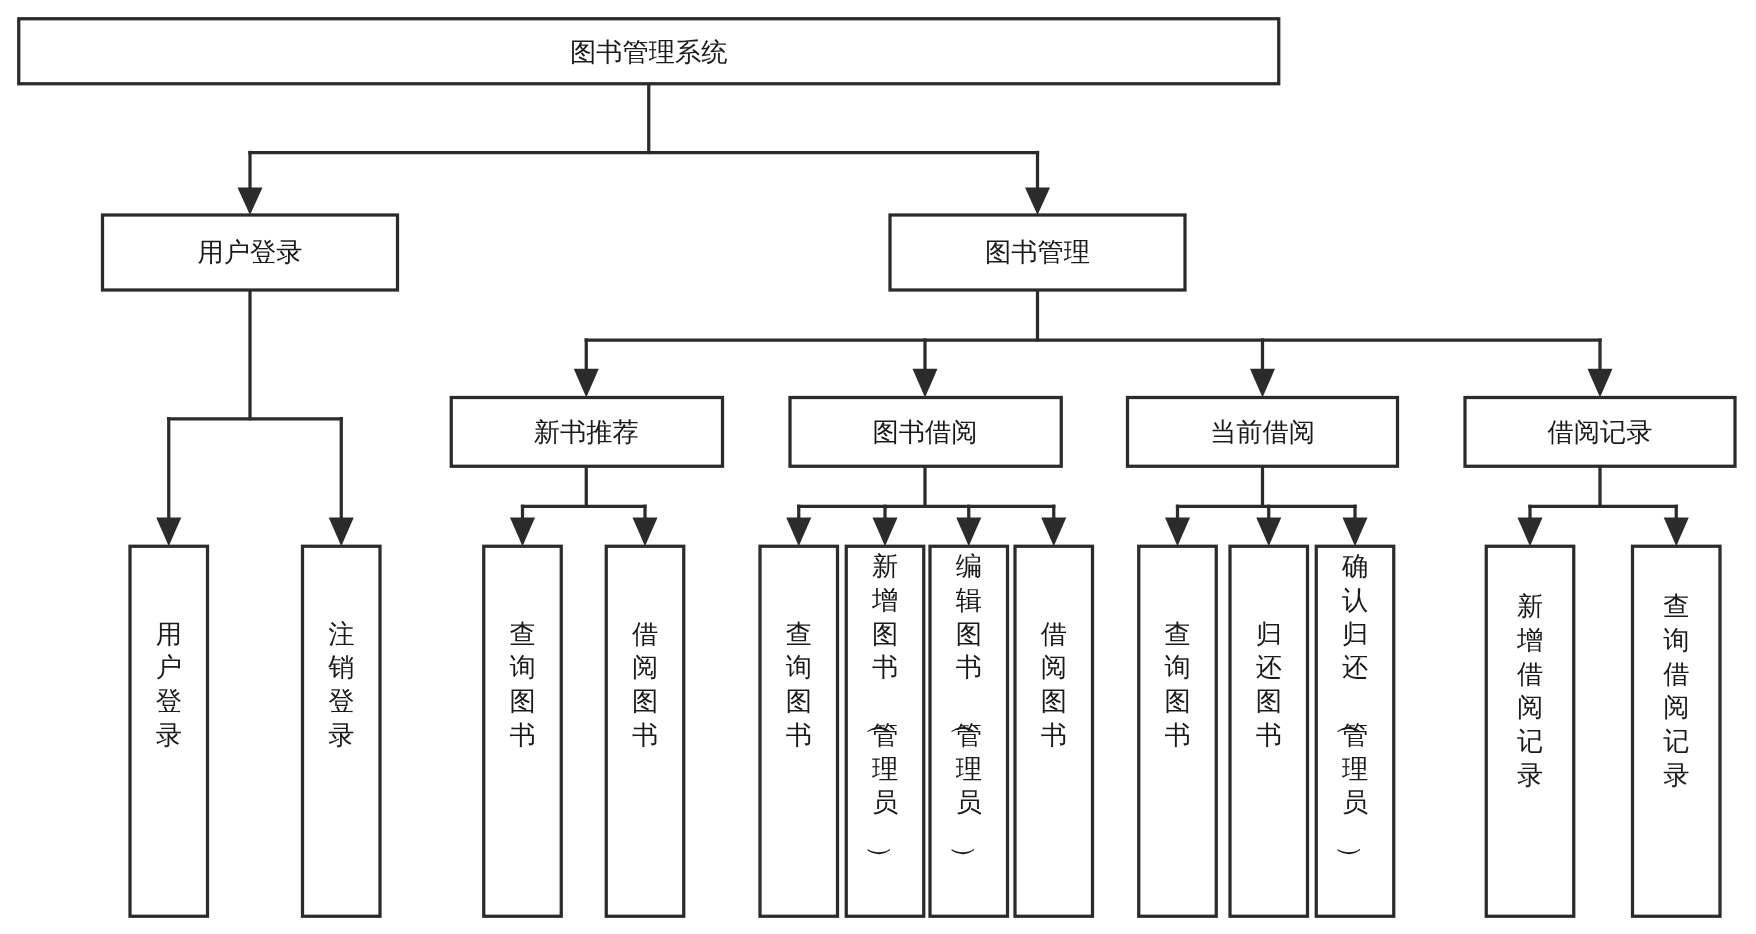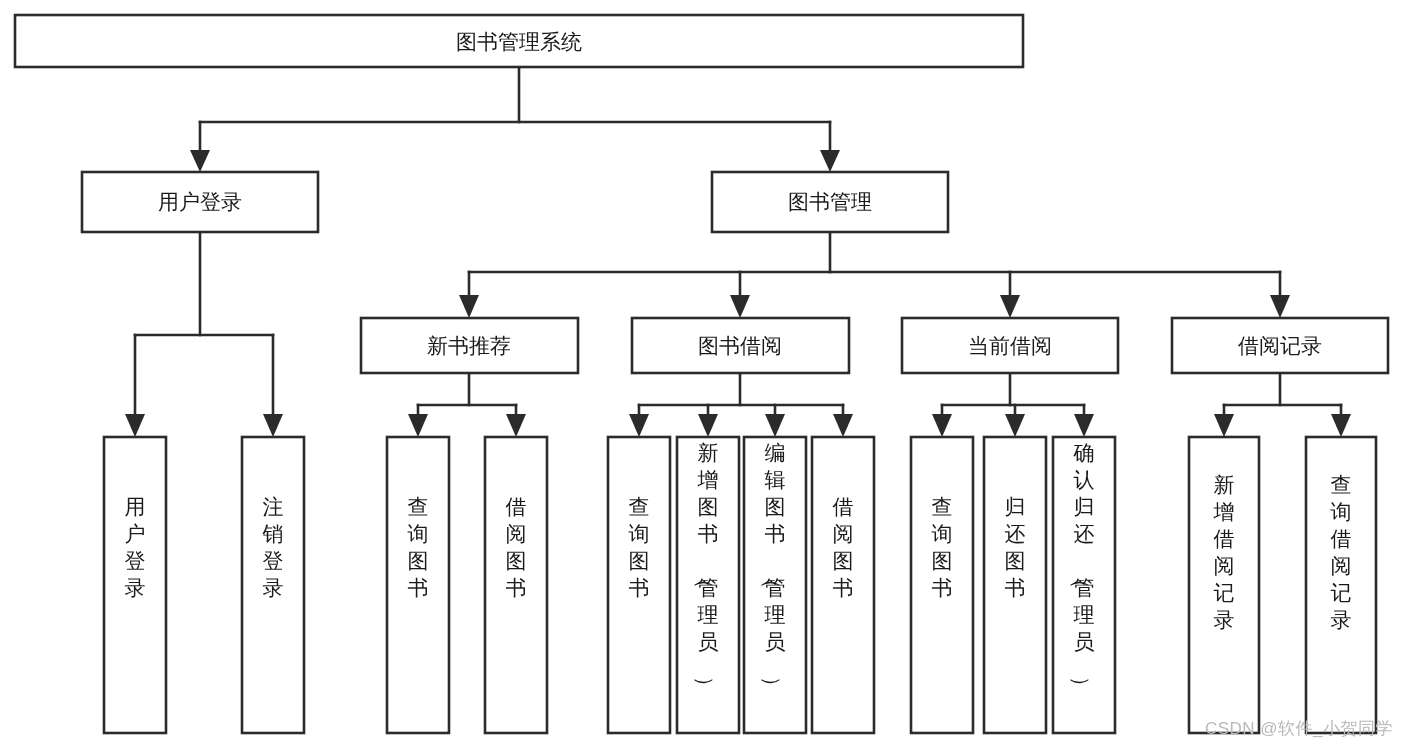--- a/index.html
+++ b/index.html
@@ -222,14 +222,13 @@
         <text class="node-label-vert" x="1224" y="492"><tspan x="1224" dy="0">新</tspan><tspan x="1224" dy="27">增</tspan><tspan x="1224" dy="27">借</tspan><tspan x="1224" dy="27">阅</tspan><tspan x="1224" dy="27">记</tspan><tspan x="1224" dy="27">录</tspan></text>
       </g>
       <g>
         <rect class="node-box" x="1306" y="437" width="70" height="296"></rect>
         <text class="node-label-vert" x="1341" y="492"><tspan x="1341" dy="0">查</tspan><tspan x="1341" dy="27">询</tspan><tspan x="1341" dy="27">借</tspan><tspan x="1341" dy="27">阅</tspan><tspan x="1341" dy="27">记</tspan><tspan x="1341" dy="27">录</tspan></text>
       </g>
 
     </g>
   </svg>
 
-  <div class="watermark">CSDN @软件_小贺同学</div>
 </div>
 
 </body></html>

